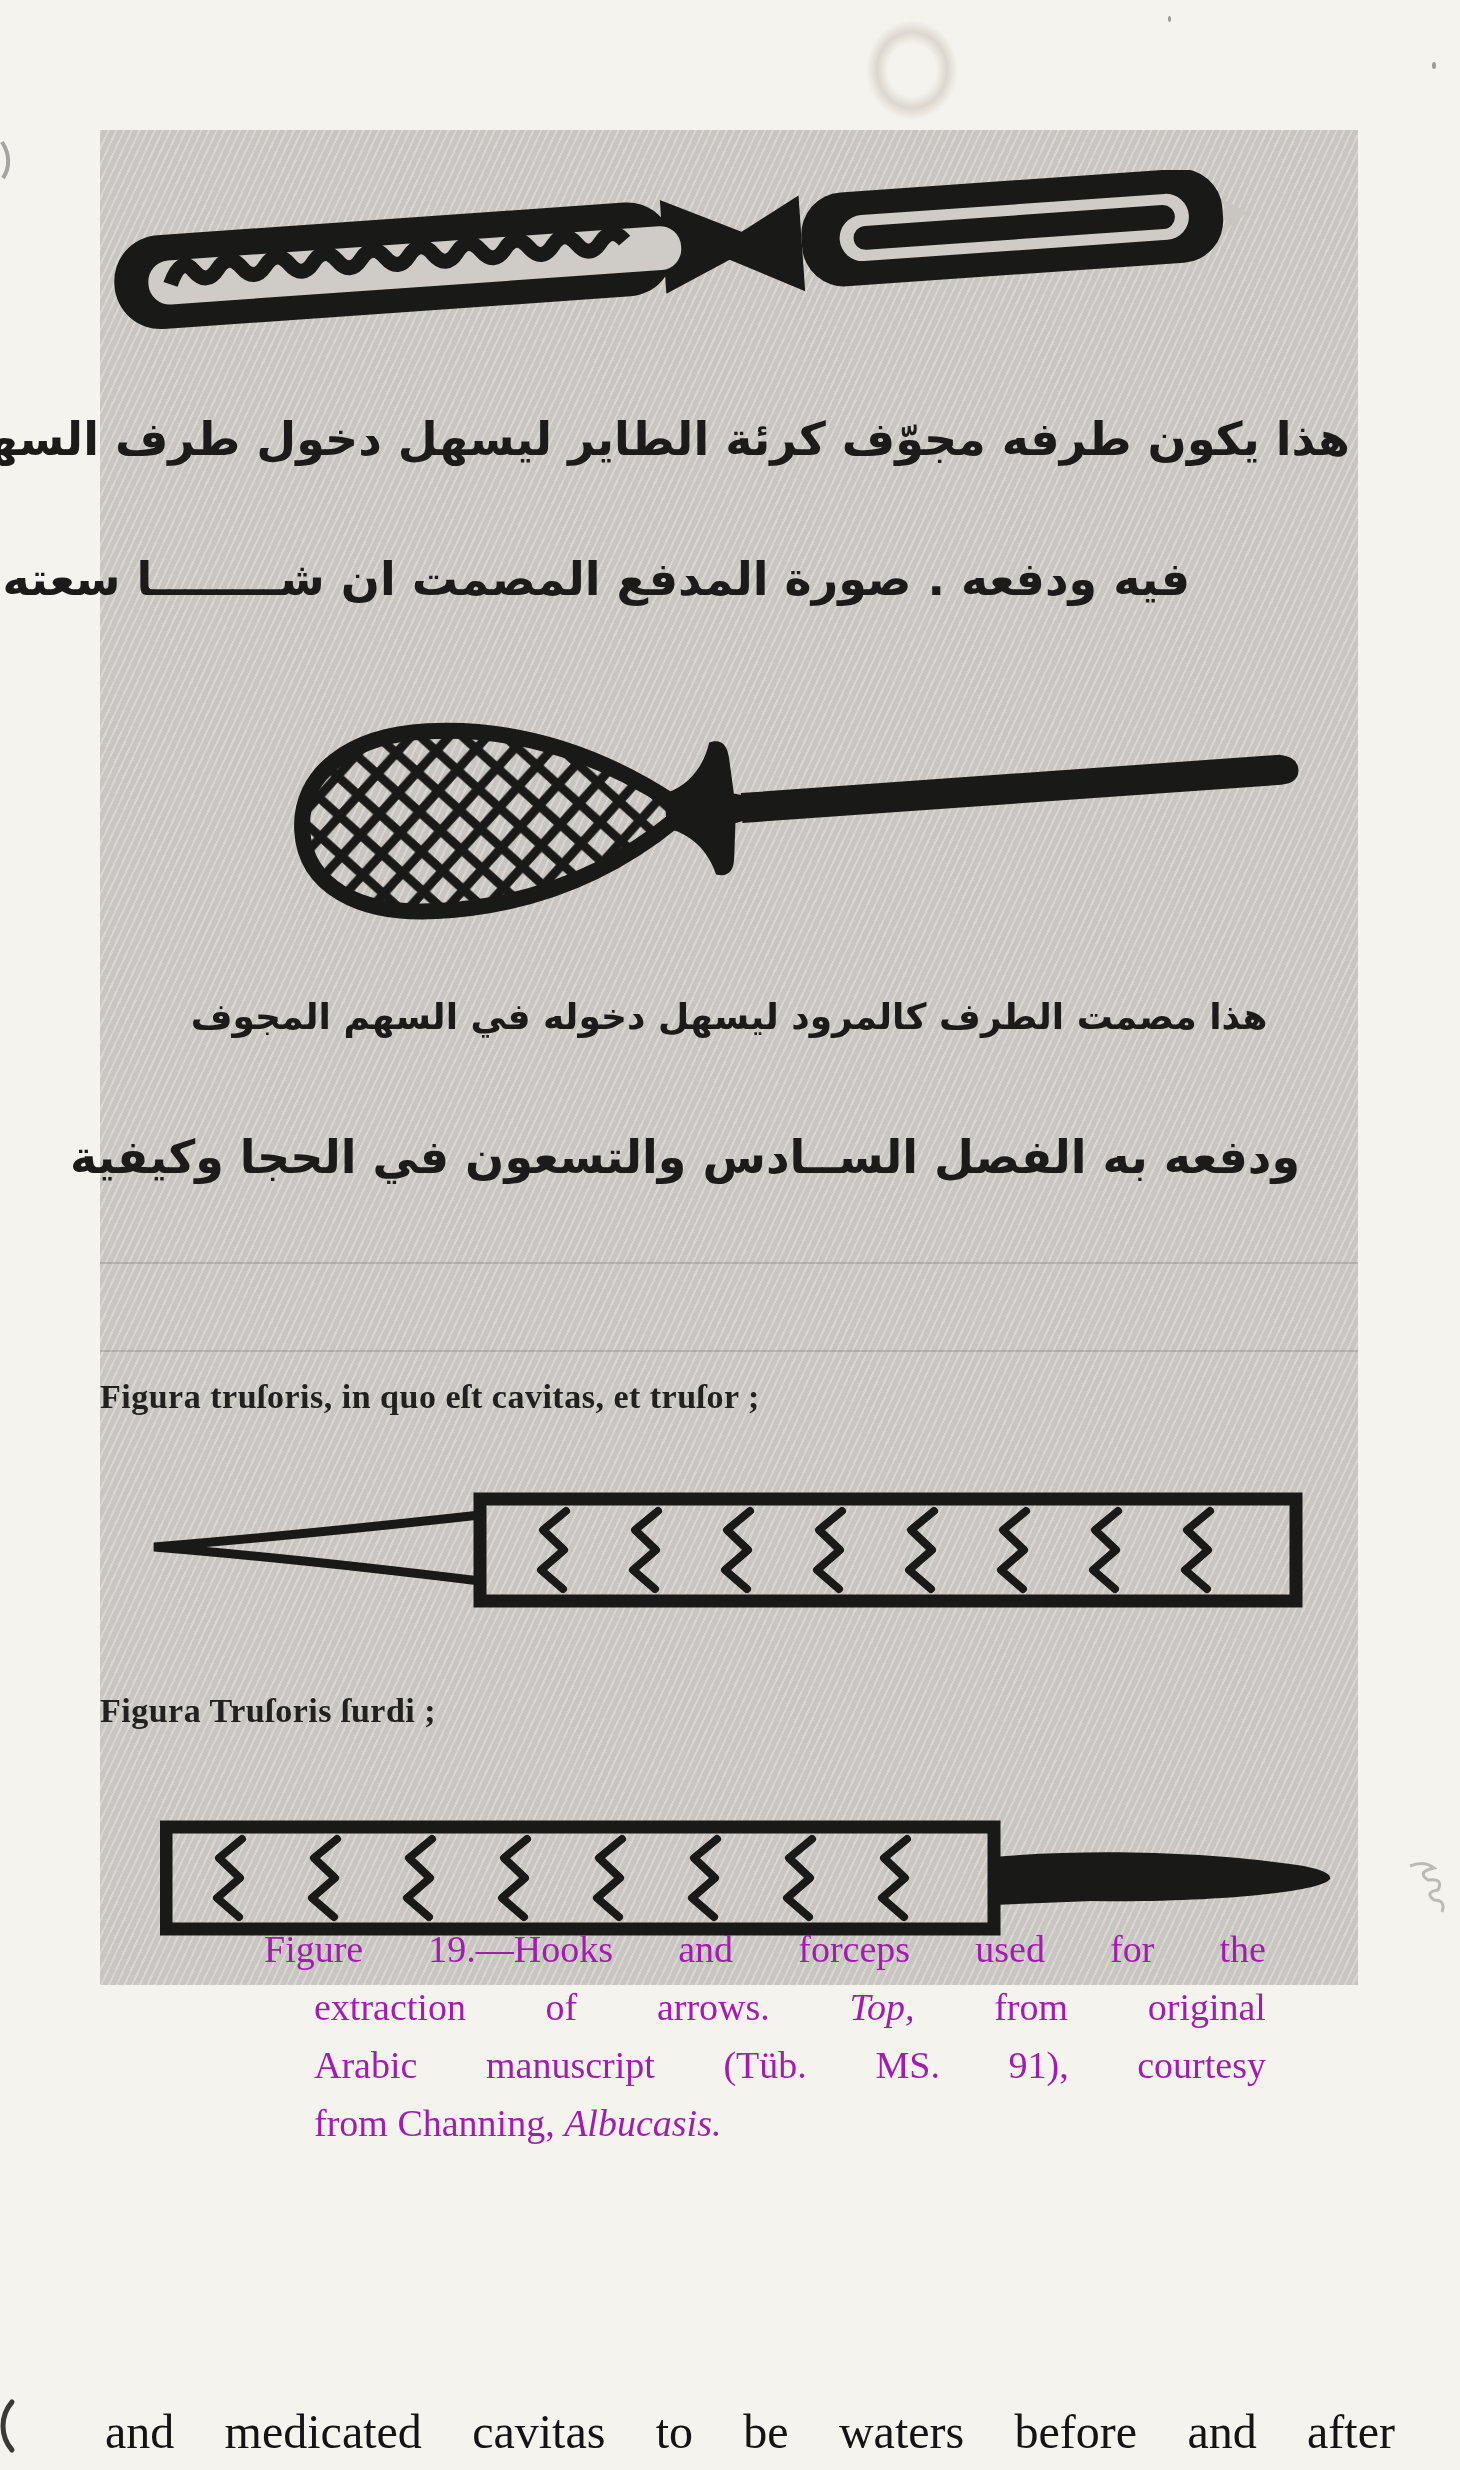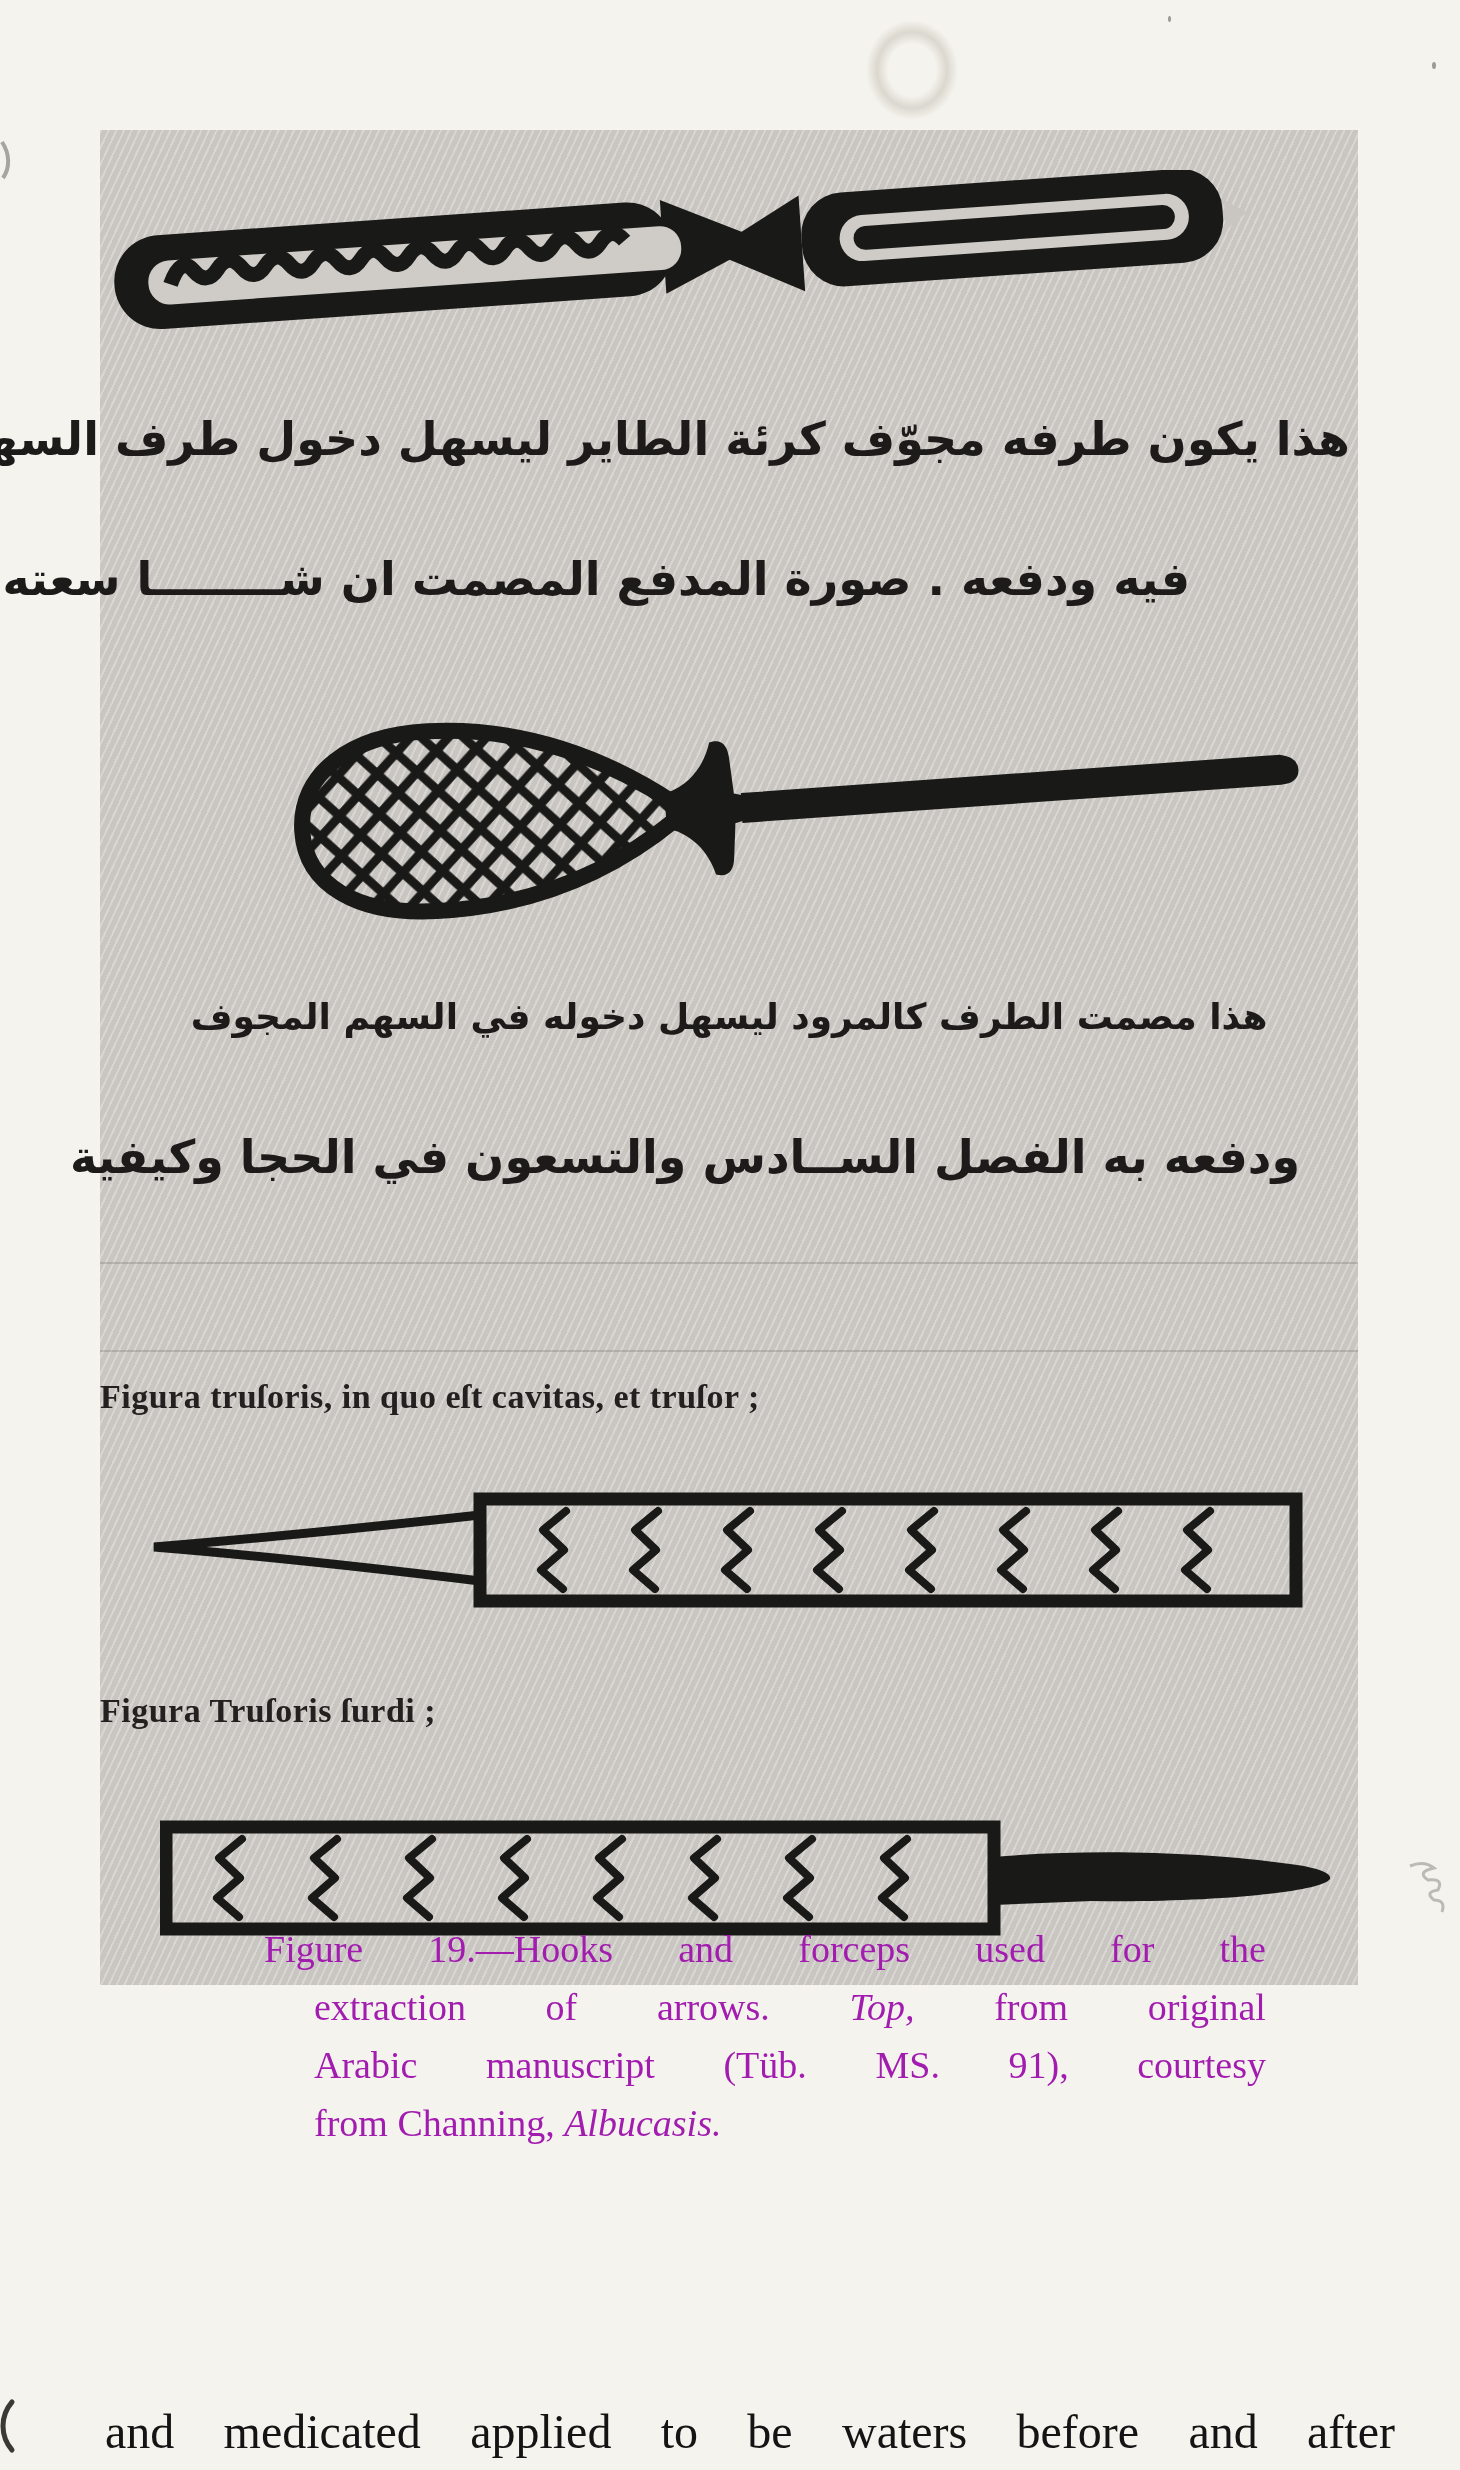--- a/index.html
+++ b/index.html
@@ -157,21 +157,21 @@
         <span>MS.</span>
         <span>91),</span>
         <span>courtesy</span>
       </div>
       <div class="capline indent"><span>from</span> <span>Channing,</span> <span class="it">Albucasis.</span></div>
     </div>
 
   <div id="bodyline" class="jline">
       <span>and</span>
       <span>medicated</span>
-      <span>applied</span>
+      <span>cavitas</span>
       <span>to</span>
       <span>be</span>
       <span>waters</span>
       <span>before</span>
       <span>and</span>
       <span>after</span>
     </div>
 
 </div>
 

